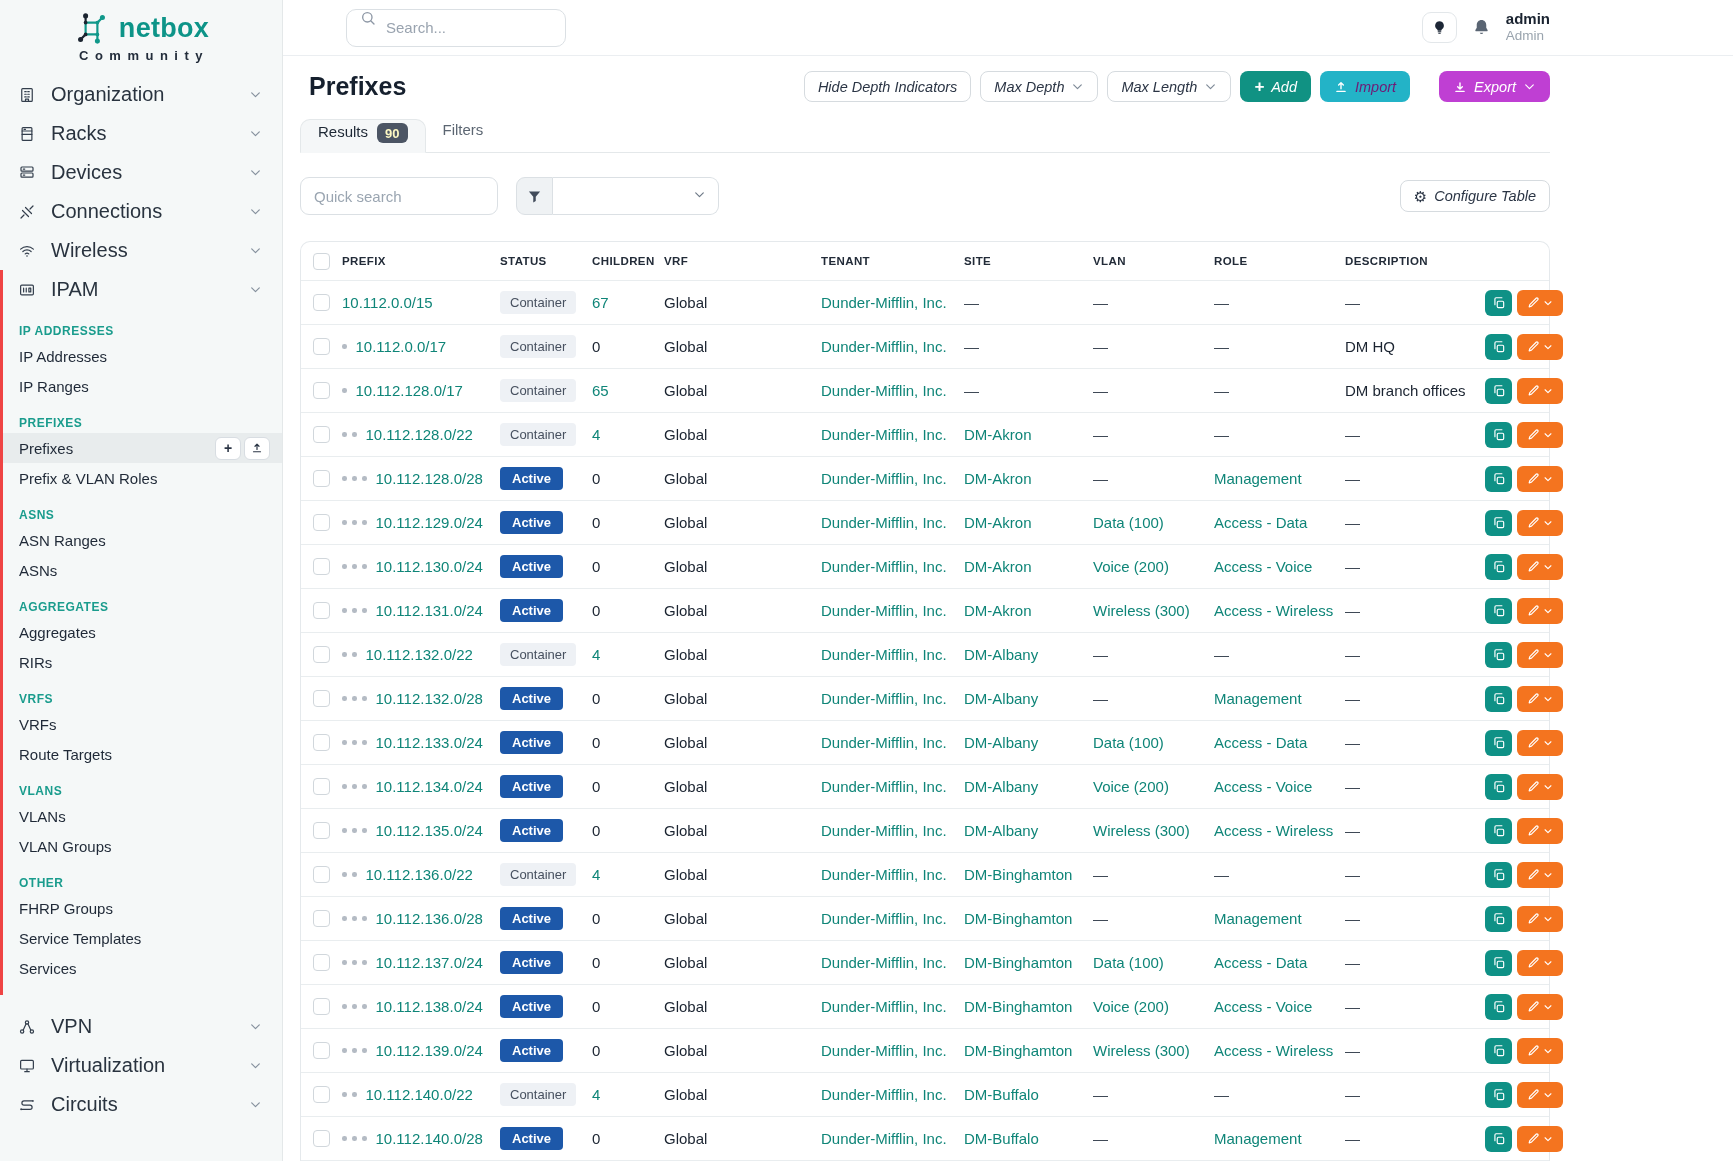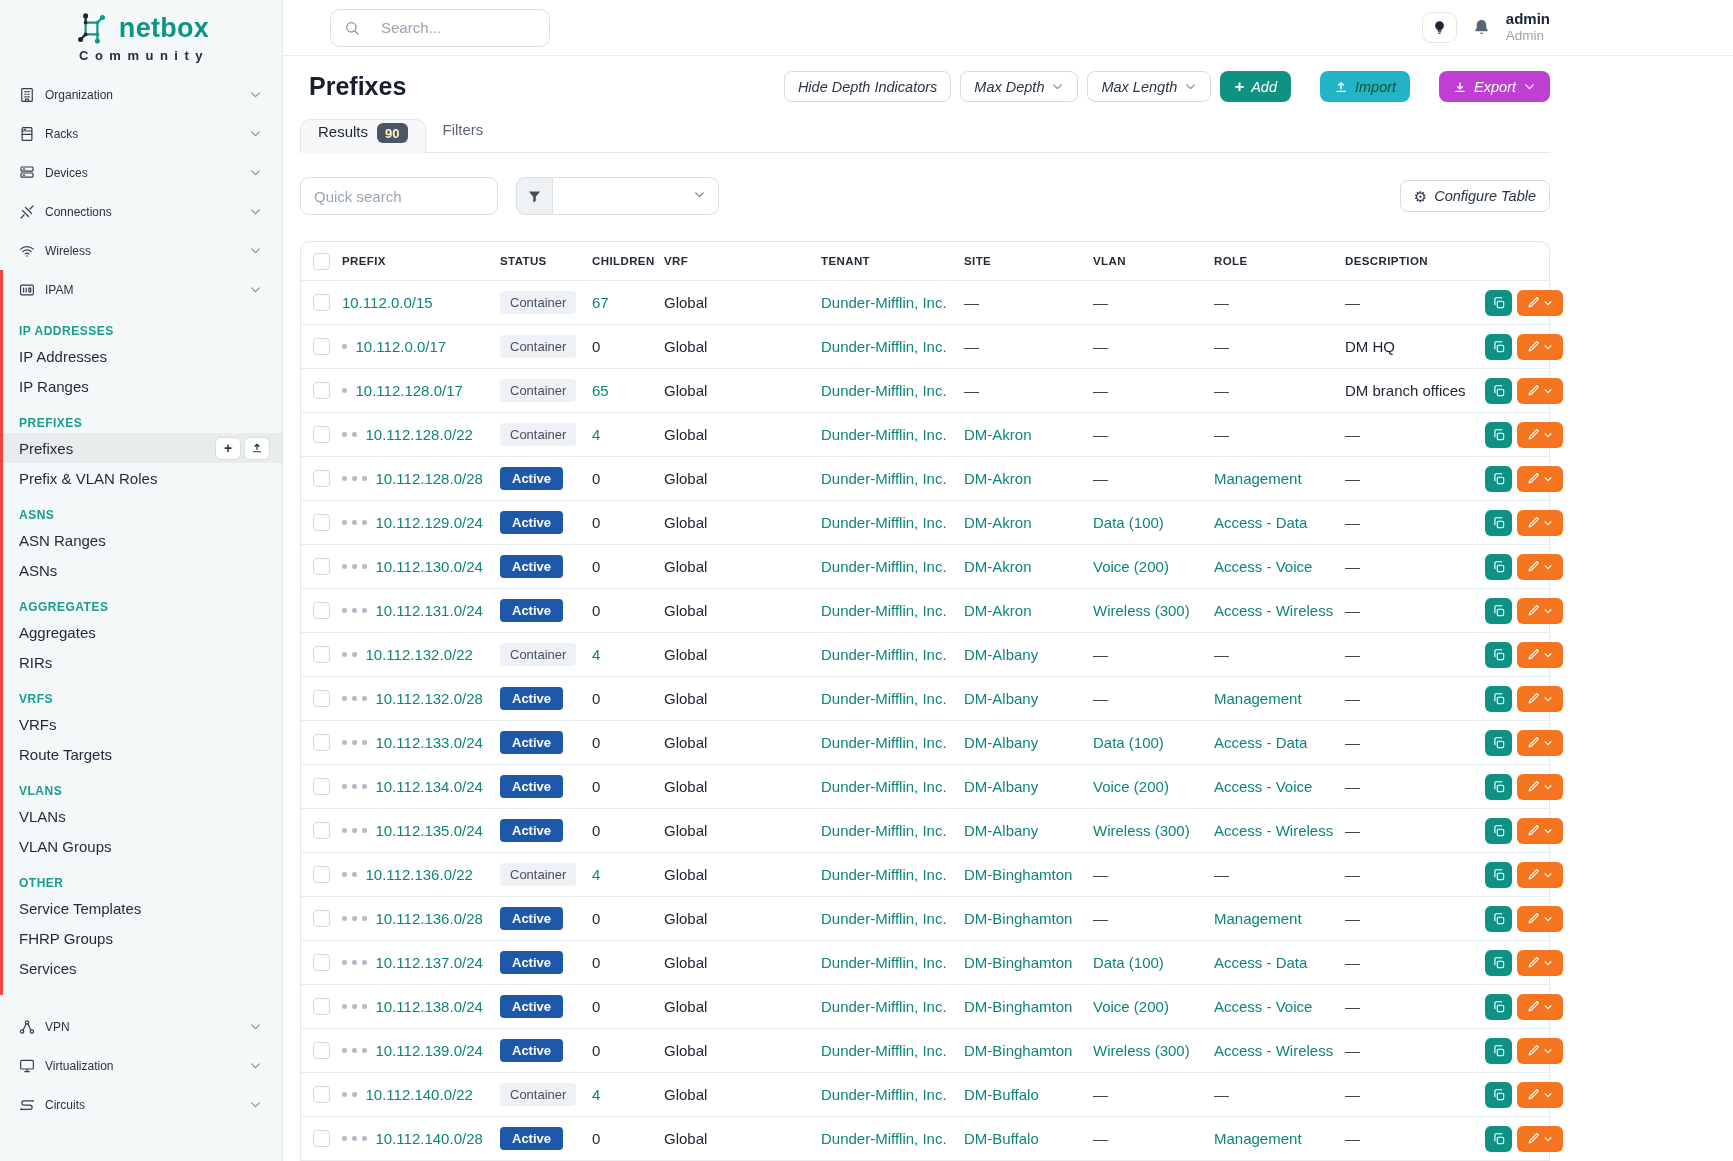--- a/index.html
+++ b/index.html
@@ -7,62 +7,62 @@
   body { display:flex; background:#fff; color:#1b2431;
          font-family:"Liberation Sans","DejaVu Sans",sans-serif; }
 
   
   .sidebar { width:283px; min-width:283px; background:#f5f8f8; border-right:1px solid #e4e8e9; overflow:hidden; }
   .logo-row { padding-top:10px; text-align:center; }
   .logo-line { display:flex; justify-content:center; align-items:center; gap:9px; }
   .logo-text { font-size:27px; font-weight:700; color:#0d9488; letter-spacing:.3px; }
   .community { font-size:13px; color:#232d3b; letter-spacing:6.5px; margin-top:1px; font-weight:600; padding-left:6px; }
   .nav-top { margin-top:12px; }
-  .nav-item { height:39px; display:flex; align-items:center; gap:9px; padding:0 20px 0 18px;
-              font-size:12px; font-weight:500; color:#29333f; cursor:pointer; }
+  .nav-item { height:39px; display:flex; align-items:center; gap:15px; padding:0 20px 0 18px;
+              font-size:20px; font-weight:500; color:#29333f; cursor:pointer; }
   .nav-item .icon { display:flex; color:#333e4c; }
   .nav-item .nav-label { flex:1; }
   .nav-item .chev { display:flex; color:#85909d; }
   .ipam-group { border-left:3px solid #ef4444; padding-bottom:12px; }
   .ipam-group .nav-item { padding-left:15px; }
   .sec-title { margin:15px 0 3px; padding:0 16px; font-size:12px; font-weight:700; color:#1a9c8d; letter-spacing:.5px; }
   .sub-item { height:30px; display:flex; align-items:center; padding:0 12px 0 16px; font-size:15px; color:#1f2937; cursor:pointer; }
   .sub-item.active { background:#e8eced; }
   .mini-btns { margin-left:auto; display:flex; gap:3px; }
   .mini-btn { width:26px; height:23px; background:#fff; border:1px solid #d8dde2; border-radius:6px;
               display:flex; align-items:center; justify-content:center; font-size:14px; font-weight:700;
               color:#2b3545; cursor:pointer; font-family:inherit; }
   .nav-bottom { margin-top:12px; }
 
   
   .main { flex:1; display:flex; flex-direction:column; overflow:hidden; }
   .topbar { height:56px; min-height:56px; border-bottom:1px solid #ebeef1; display:flex; align-items:center;
             padding:0 183px 0 47px; }
   .search-box { width:220px; height:38px; border:1px solid #dbe0e4; border-radius:10px; display:flex;
-                align-items:center; gap:21px; padding:0 13px; background:#fff; }
+                gap:10px; padding:0 13px; background:#fff;margin-left:16px; }
   .search-box .icon { display:flex; color:#8d97a5; }
   .search-box input { border:none; outline:none; flex:1; font-size:15px; color:#33404e; background:transparent; font-family:inherit; }
   .search-box input::placeholder { color:#99a3af; }
   .topbar-right { margin-left:auto; display:flex; align-items:center; gap:15px; }
   .bulb-btn { width:35px; height:31px; border:1px solid #e3e7ea; border-radius:9px; background:#fff;
               display:flex; align-items:center; justify-content:center; cursor:pointer; }
   .bell { display:flex; cursor:pointer; }
   .user-block { line-height:1.2; cursor:pointer; }
   .user-name { font-size:15px; font-weight:700; color:#1a2330; }
   .user-role { font-size:13.5px; color:#9aa4ae; }
 
   .content-col { width:1284px; }
   .page-head { display:flex; align-items:center; padding:15px 17px 0 26px; }
   .page-title { font-size:25px; font-weight:700; color:#16202e; }
   .head-actions { margin-left:auto; display:flex; gap:9px; align-items:center; }
   .btn { height:31px; border-radius:8px; font-size:14.5px; display:inline-flex; align-items:center; gap:7px;
          padding:0 13px; border:1px solid transparent; font-weight:500; cursor:pointer; font-family:inherit; background:#fff;font-style:italic; }
   .btn.outline { border-color:#d6dbdf; color:#2b3545; }
   .btn.add { background:#109283; color:#fff; }
-  .btn.import { background:#23b3c7; color:#14532d;margin-left:20px; }
+  .btn.import { background:#23b3c7; color:#701a75; }
   .btn.export { background:#bf3fd3; color:#fff;margin-left:20px; }
   .btn .plus { font-size:17px; font-weight:700; line-height:1; margin-top:-1px; }
   .btn .chev, .btn .icon { display:flex; }
   .btn.outline .chev { color:#7e8a97; }
 
   .tabs { display:flex; align-items:flex-end; margin:16px 17px 0; border-bottom:1px solid #e4e8ea; }
   .tab { height:34px; display:flex; align-items:flex-start; gap:9px; padding:3px 17px; font-size:15px; cursor:pointer; }
   .tab.active { background:#f5f7f8; border:1px solid #e4e8ea; border-bottom:1px solid #f5f7f8;
                 border-radius:10px 10px 0 0; margin-bottom:-1px; color:#1d2734; font-weight:500; }
   .tab .count { background:#4c5564; color:#fef9c3; font-size:13px; font-weight:600; padding:2.5px 8px; border-radius:6px; }
@@ -265,24 +265,24 @@
         </div>
         <div class="sec-title">VLANS</div>
         <div class="sub-item">
           <span>VLANs</span>
         </div>
         <div class="sub-item">
           <span>VLAN Groups</span>
         </div>
         <div class="sec-title">OTHER</div>
         <div class="sub-item">
+          <span>FHRP Groups</span>
+        </div>
+        <div class="sub-item">
           <span>Service Templates</span>
-        </div>
-        <div class="sub-item">
-          <span>FHRP Groups</span>
         </div>
         <div class="sub-item">
           <span>Services</span>
         </div>
       </div>
   </div>
 
   <nav class="nav-bottom" id="nav-bottom">
       <div class="nav-item">
         <span class="icon">

